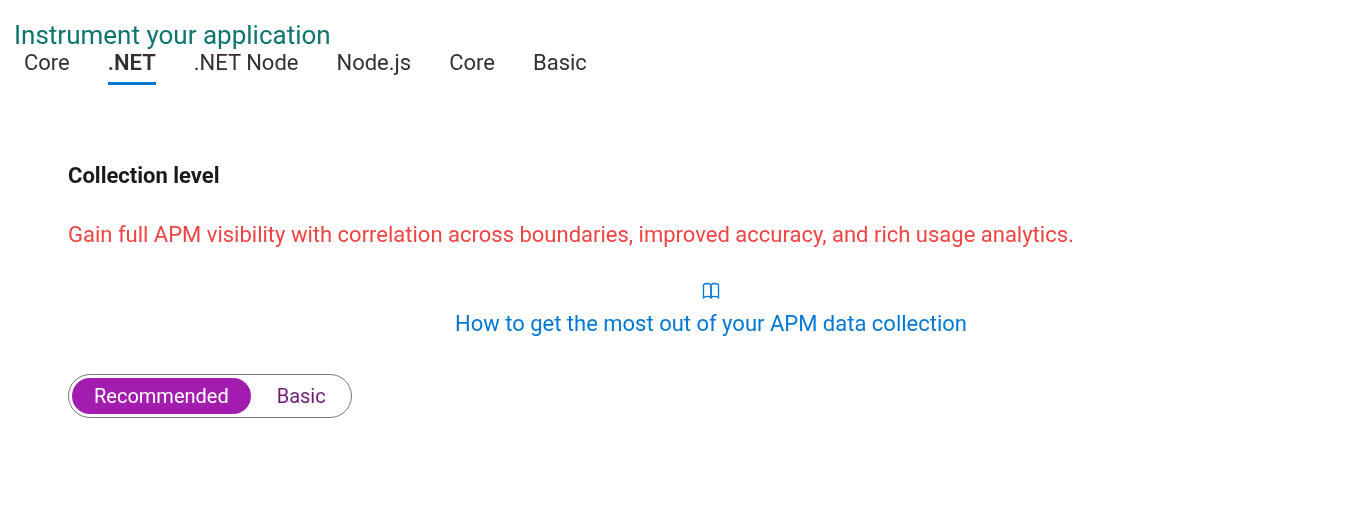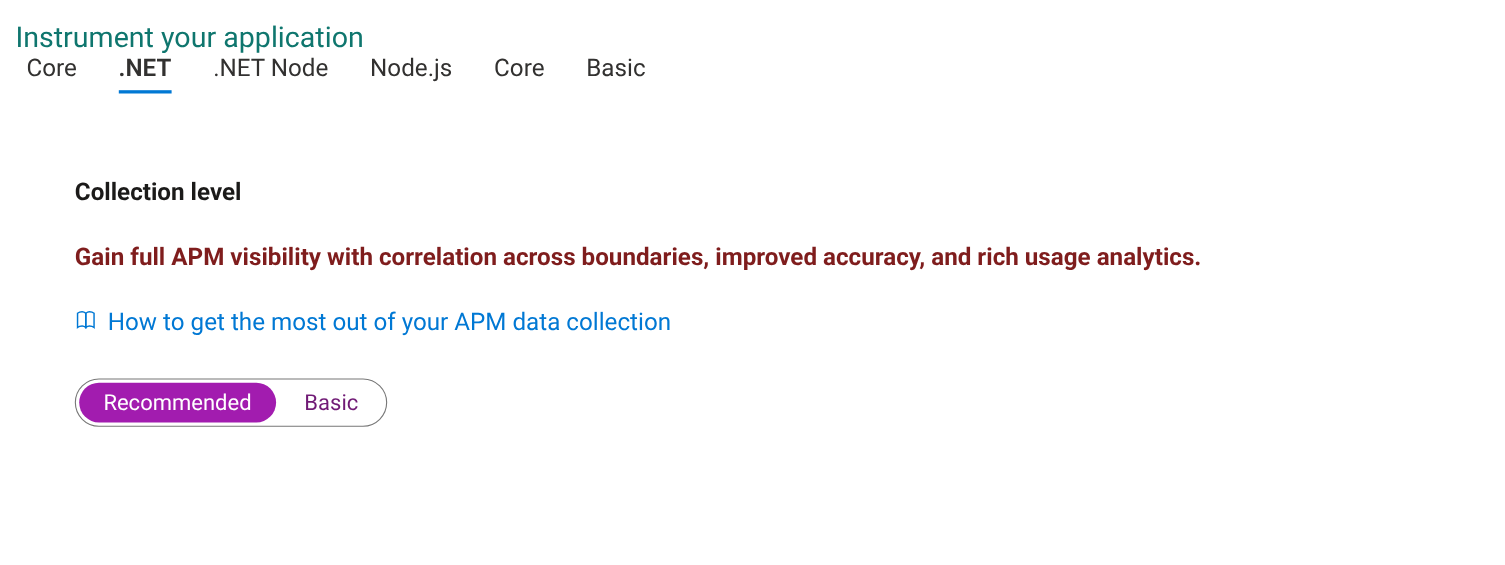--- a/index.html
+++ b/index.html
@@ -51,30 +51,31 @@
     }
     .section-heading {
       font-size: 22px;
       font-weight: 700;
       color: #1b1a19;
       margin-bottom: 32px;
       margin-top: 16px;
     }
     .section-desc {
       font-size: 22px;
-      font-weight: 700;
-      color: #7f1d1d;
+      font-weight: 400;
+      color: #ef4444;
       margin-bottom: 30px;
       line-height: 1.4;
     }
     .help-link-row {
       display: flex;
-      align-items: flex-start;
+      align-items: center;
       gap: 10px;
       margin-bottom: 38px;
+      flex-direction: column;
     }
     .help-icon {
       width: 20px;
       height: 20px;
       flex-shrink: 0;
     }
     .help-icon svg {
       width: 100%;
       height: 100%;
       display: block;

